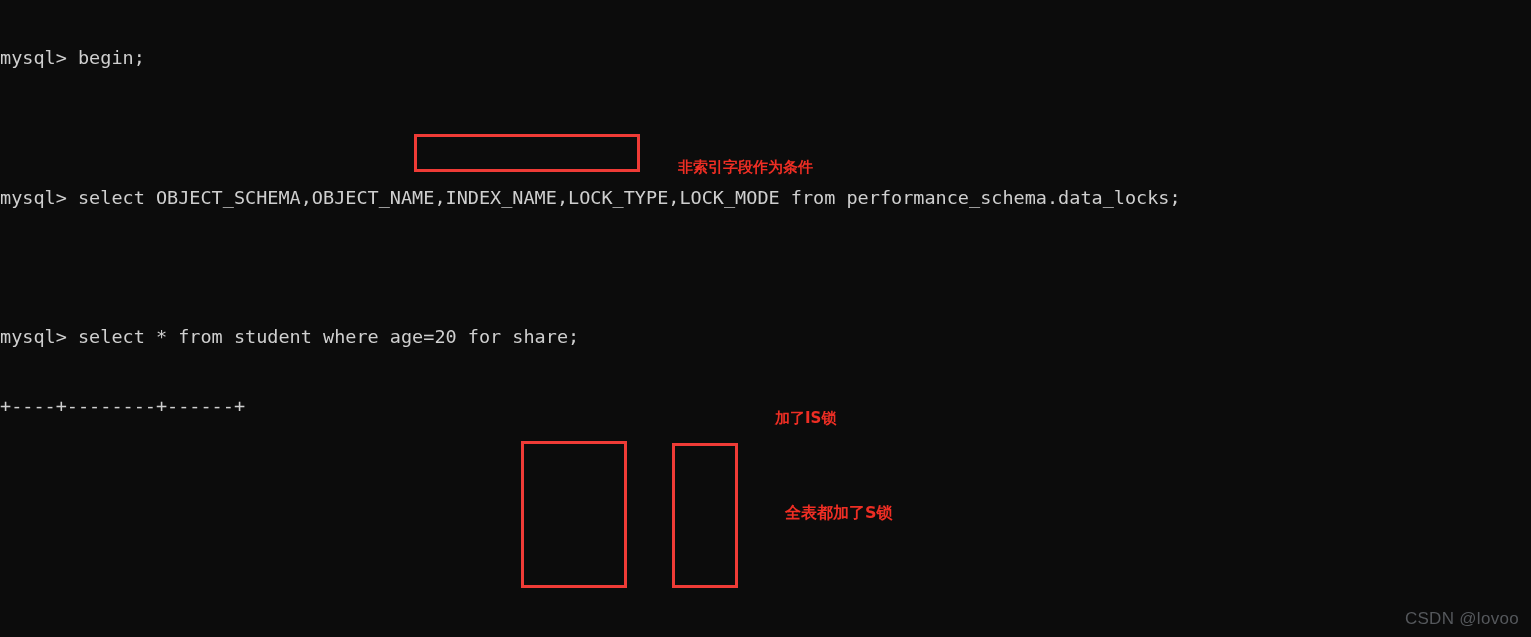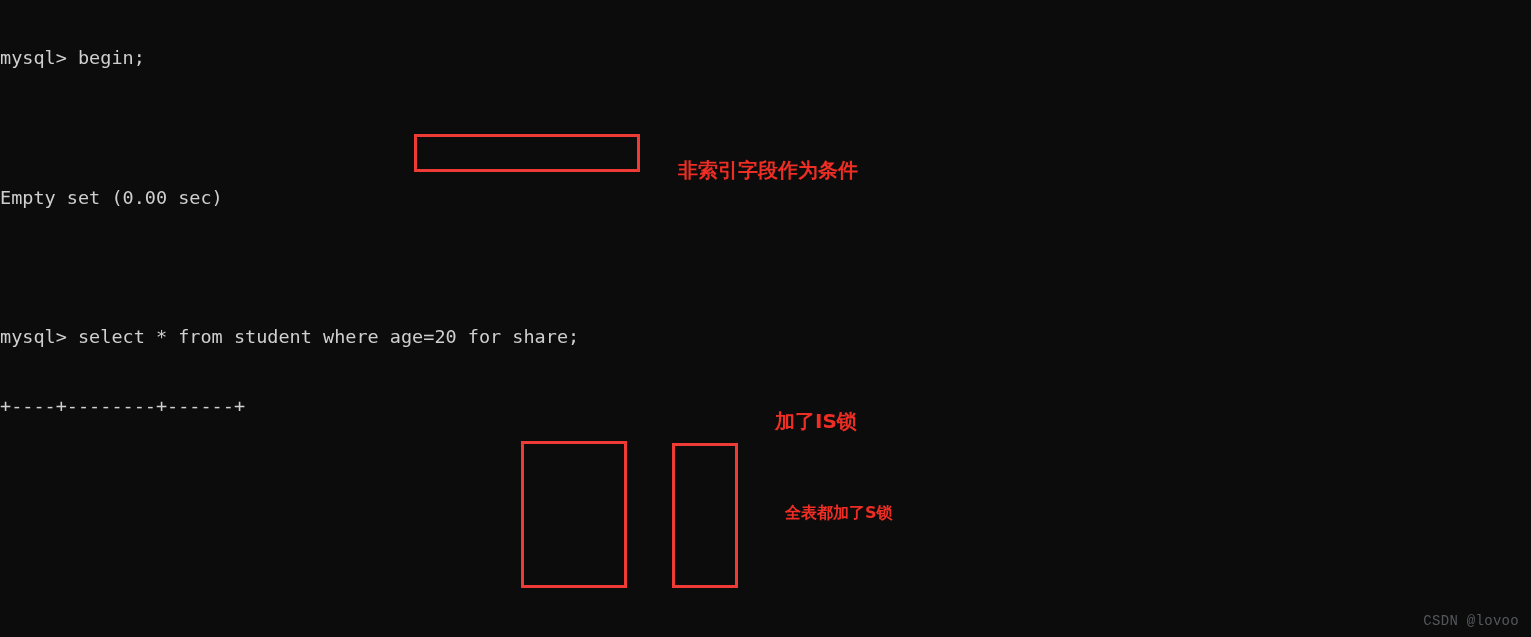--- a/index.html
+++ b/index.html
@@ -41,49 +41,49 @@
     position: absolute;
     border: 3px solid #ef3b36;
     box-sizing: border-box;
     pointer-events: none;
   }
   
   .annot {
     position: absolute;
     color: #ee2e24;
     font-family: "DejaVu Sans", "Liberation Sans", sans-serif;
-    font-size: 20px;
+    font-size: 15px;
     font-weight: 600;
     white-space: nowrap;
     line-height: 1;
   }
   .annot.big {
     font-size: 16px;
   }
   
   #watermark {
     position: absolute;
     right: 12px;
     bottom: 8px;
     color: #55585c;
-    font-family: Liberation Mono, monospace;
-    font-size: 14px;
+    font-family: Liberation Sans, sans-serif;
+    font-size: 17px;
     letter-spacing: 0.3px;
     white-space: nowrap;
   }
 </style>
 </head>
 <body>
 
 <div id="screen">
 
   <div id="terminal">
     <div class="tline">mysql&gt; begin;</div>
     <div class="tline blank">&nbsp;</div>
-    <div class="tline">Empty set (0.00 sec)</div>
+    <div class="tline">mysql&gt; select OBJECT_SCHEMA,OBJECT_NAME,INDEX_NAME,LOCK_TYPE,LOCK_MODE from performance_schema.data_locks;</div>
     <div class="tline blank">&nbsp;</div>
     <div class="tline">mysql&gt; select * from student where age=20 for share;</div>
     <div class="tline">+----+--------+------+</div>
     
     
     
     
     
     
     

